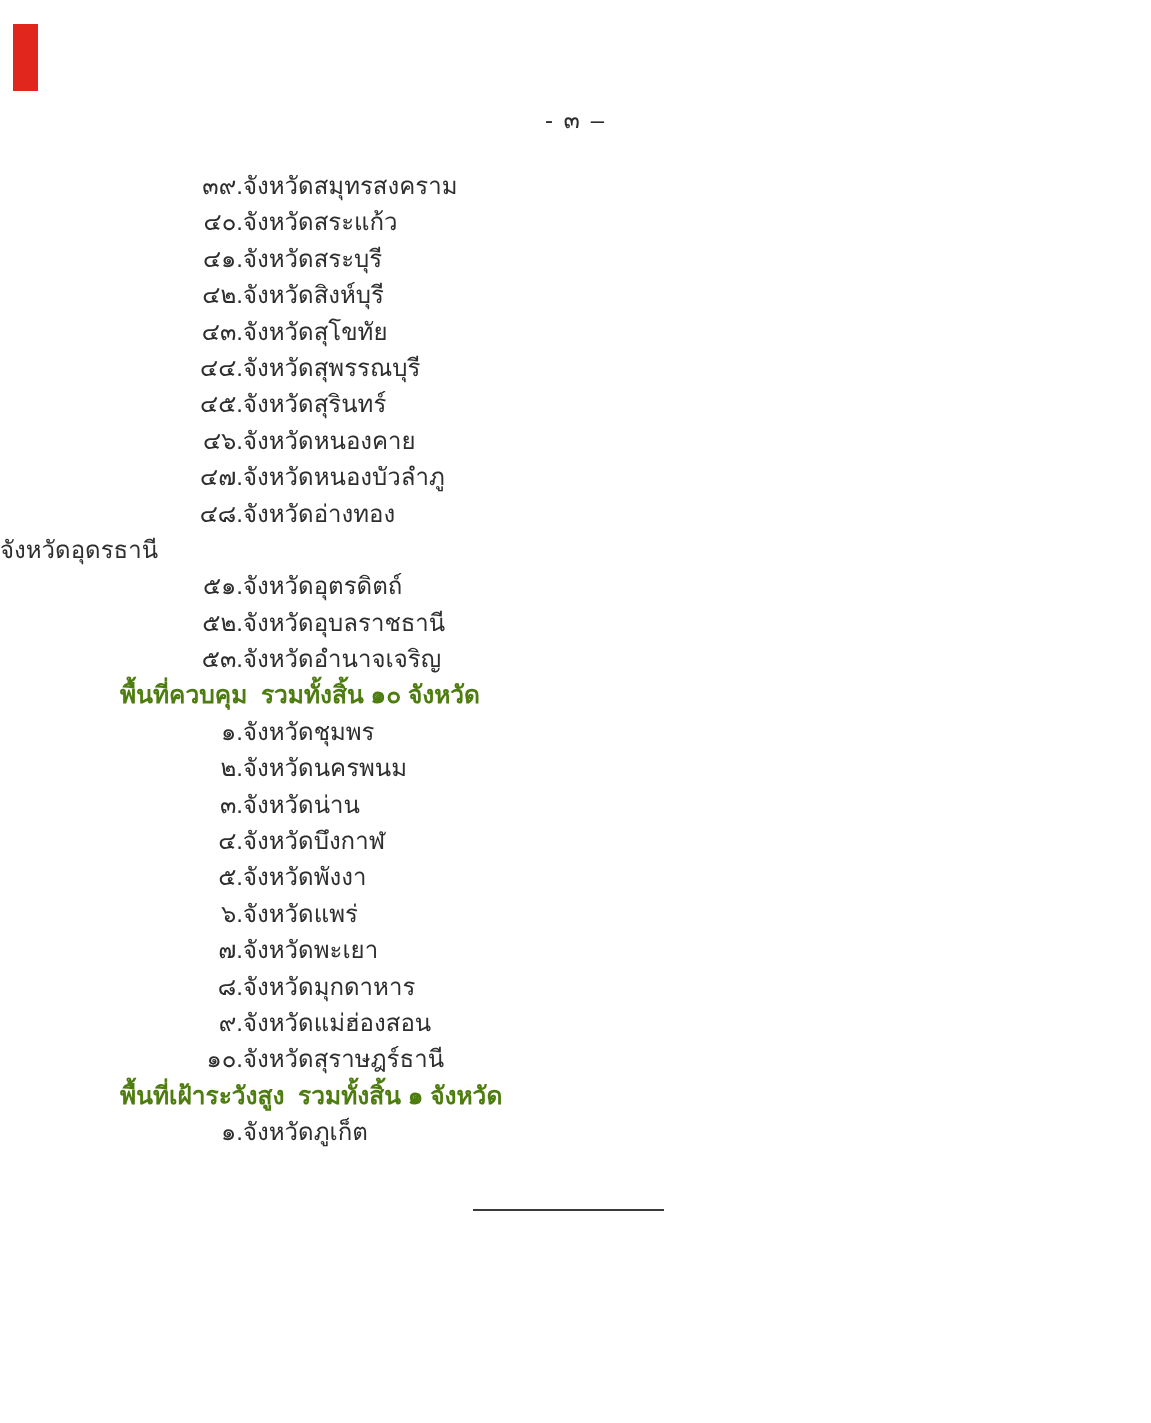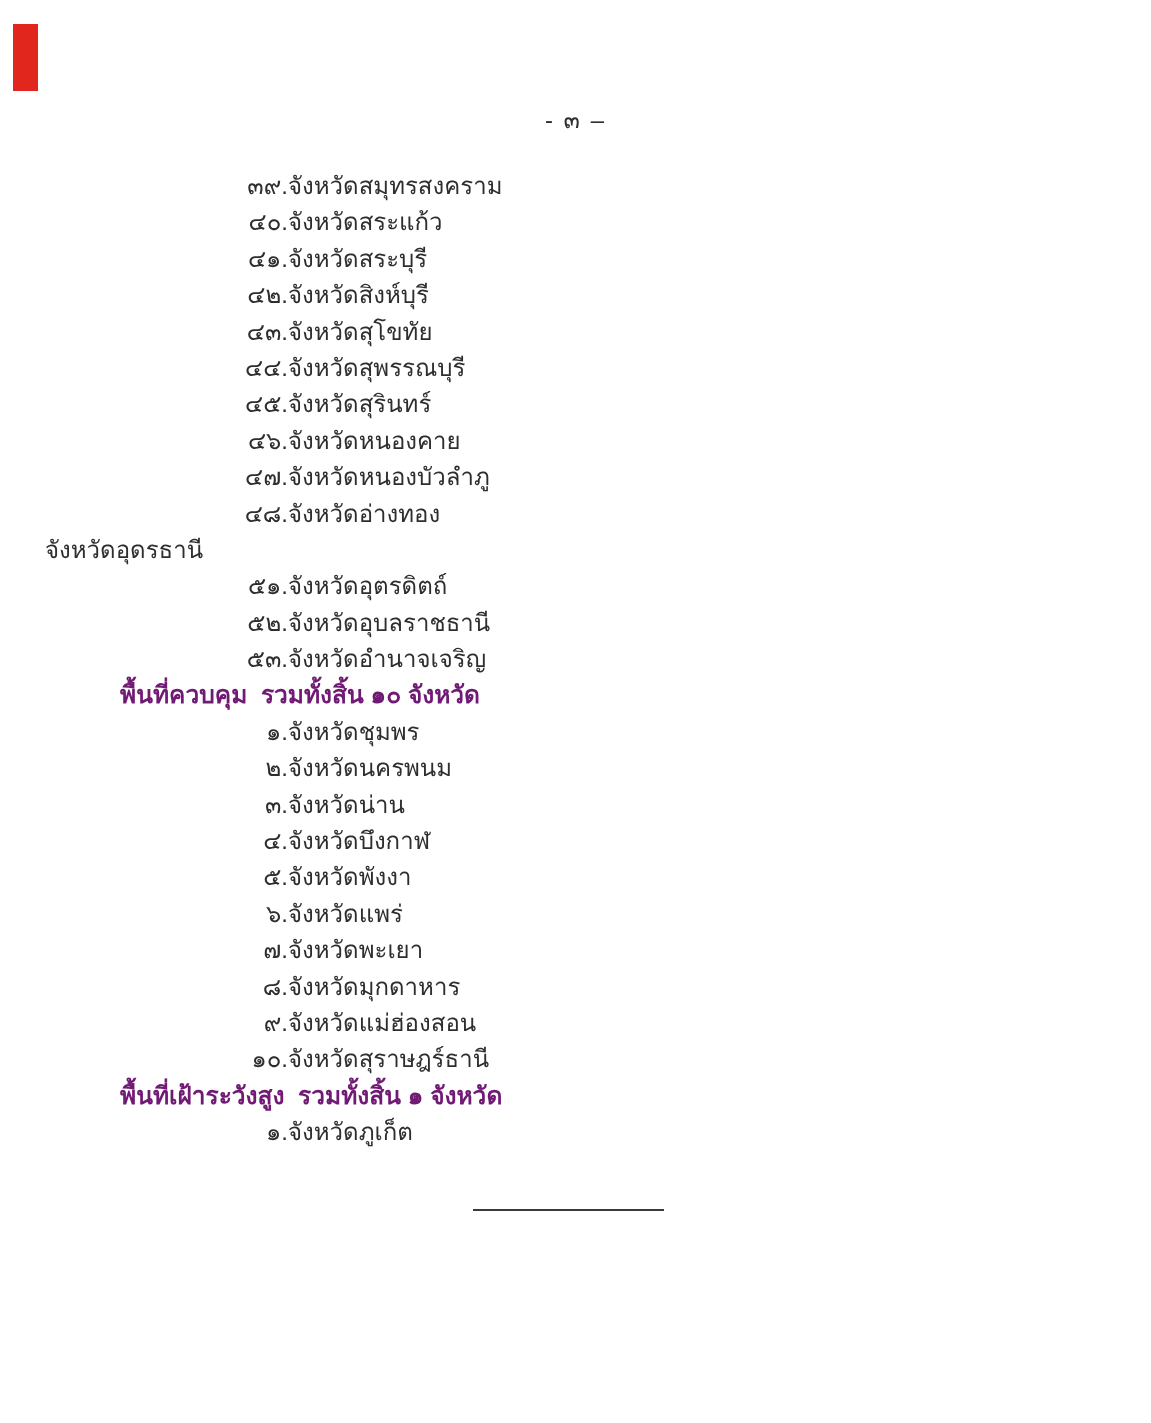--- a/index.html
+++ b/index.html
@@ -29,31 +29,31 @@
     text-align: center;
     letter-spacing: 2px;
     white-space: pre;
   }
   .content {
     position: absolute;
     top: 168px;
     left: 0;
     width: 100%;
   }
-  .row { display: flex; height: 36.4px; padding-left: 45px; }
+  .row { display: flex; height: 36.4px; }
   .num { flex: 0 0 243px; width: 243px; text-align: right; }
   .pname { margin-left: 0; white-space: pre; }
   .heading {
     margin: 0 0 0 120px;
     font-size: 24.5px;
     font-weight: bold;
     height: 36.4px;
     line-height: 36.4px;
     white-space: pre;
-    color: #701a75;
+    color: #4d7c0f;
   }
   .rule {
     position: absolute;
     left: 473px;
     top: 1209px;
     width: 191px;
     height: 0;
     border-top: 2px solid #3a3a3a;
   }
 </style>

